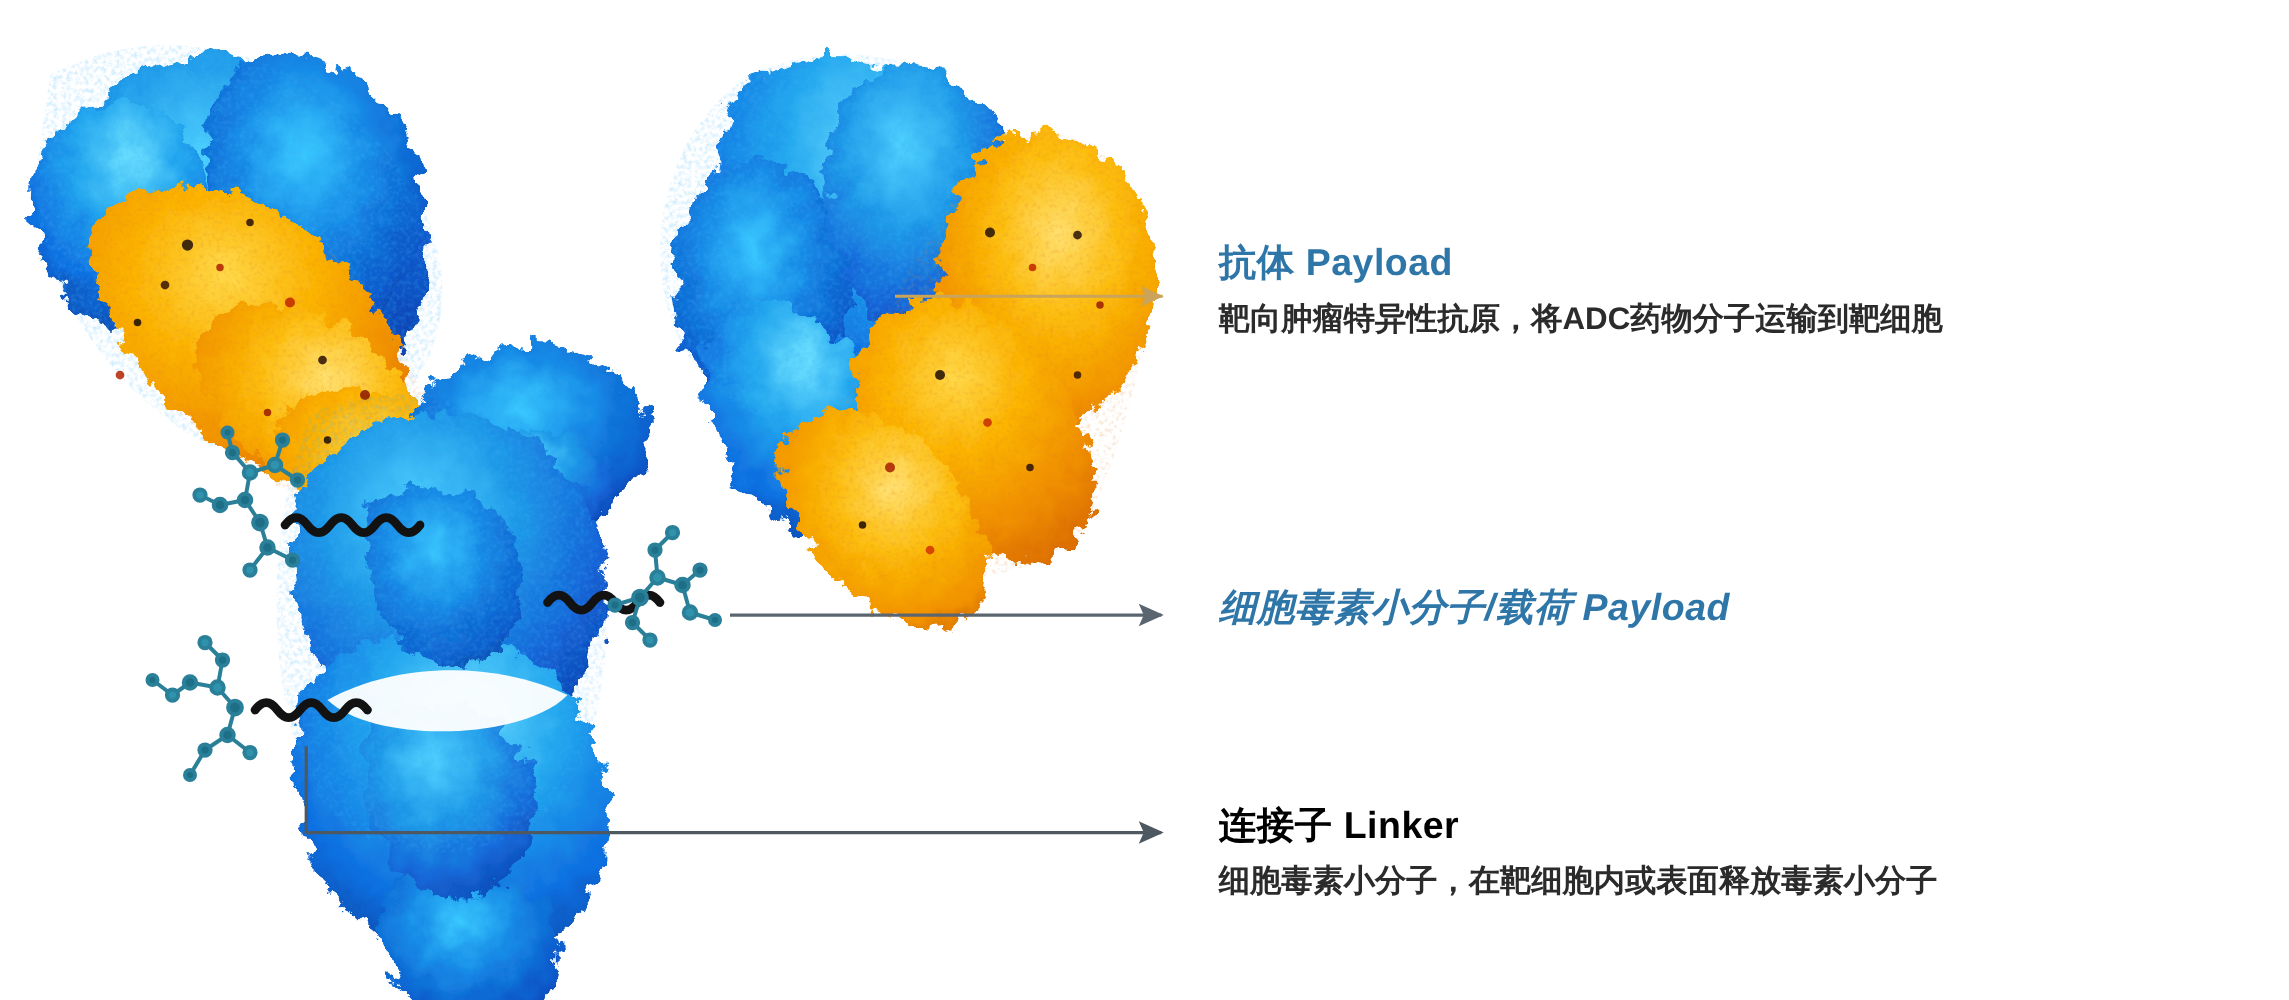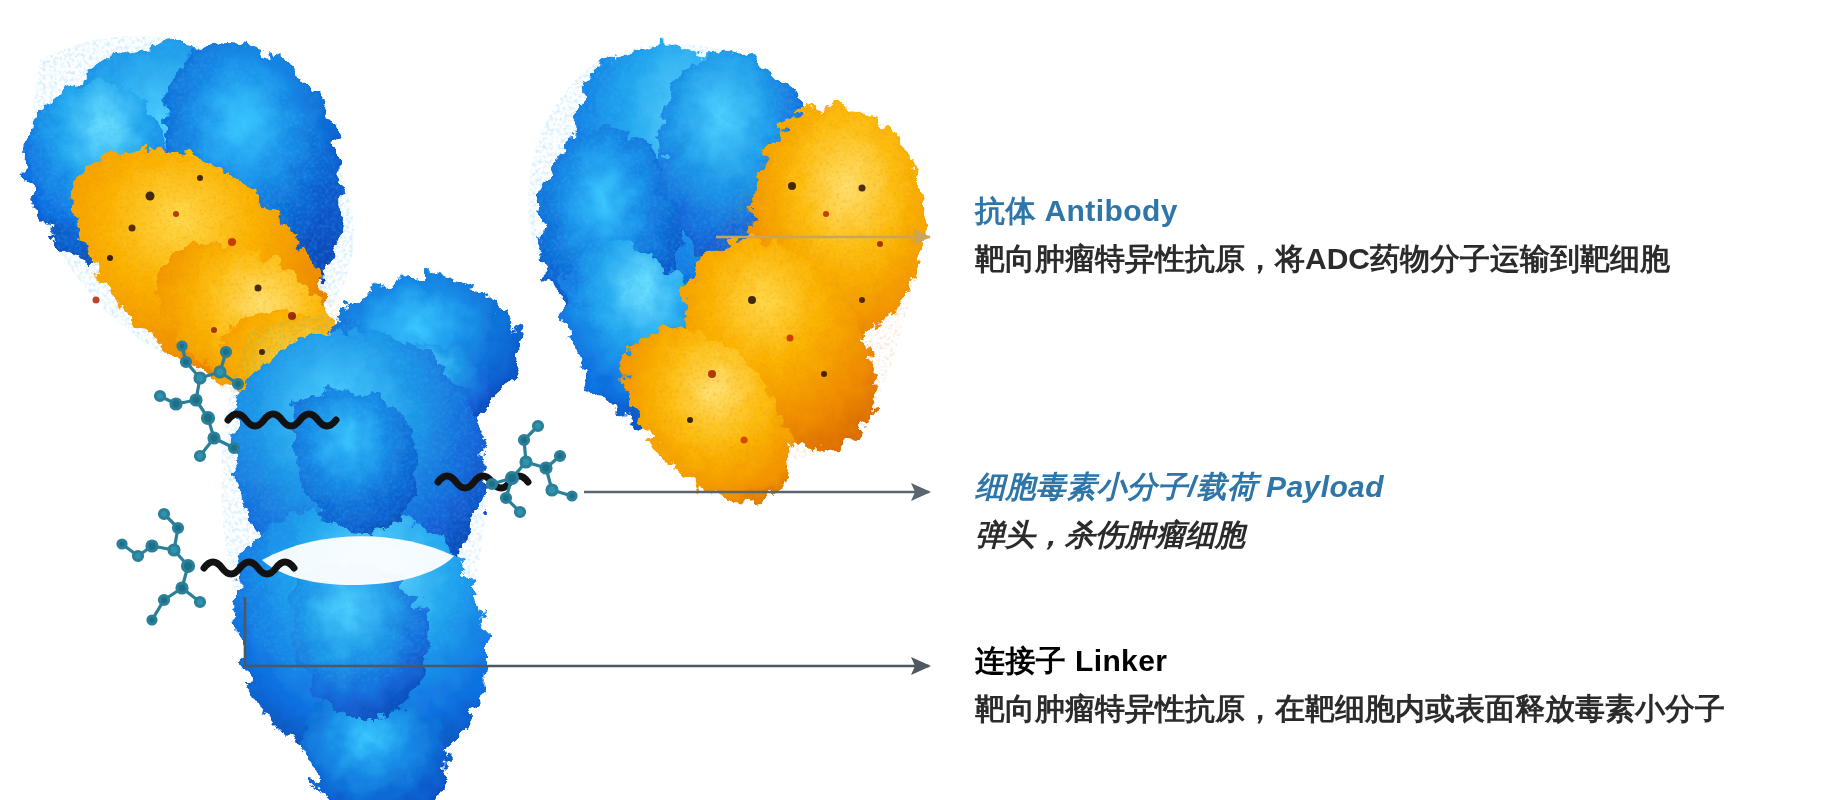--- a/index.html
+++ b/index.html
@@ -20,21 +20,21 @@
 
   .callout { position: absolute; left: 975px; }
   .callout-title {
     font-size: 30px;
     font-weight: 600;
     letter-spacing: 0.4px;
     line-height: 1.25;
     white-space: nowrap;
   }
   .callout-desc {
-    font-size: 30px;
+    font-size: 25px;
     font-weight: 700;
     color: #2b2b2b;
     line-height: 1.35;
     margin-top: 9px;
     white-space: nowrap;
   }
 
   #callout-antibody { top: 192px; }
   #callout-payload  { top: 468px; font-style: italic; }
   #callout-linker   { top: 642px; }
@@ -343,28 +343,27 @@
 
     <g>
       <path d="M245,597 L245,666 L929,666" stroke="#4e5860" stroke-width="2.6" fill="none"></path>
       <path d="M931,666 L911,657 L915,666 L911,675 Z" fill="#4e5860"></path>
     </g>
   </svg>
 
   <div id="callout-layer">
 
     <div class="callout" id="callout-antibody">
-      <div class="callout-title" style="color:#2f76a8;">抗体 Antibody</div>
+      <div class="callout-title" style="color:#2f76a8;">抗体 Payload</div>
       <div class="callout-desc">靶向肿瘤特异性抗原，将ADC药物分子运输到靶细胞</div>
     </div>
 
     <div class="callout" id="callout-payload">
       <div class="callout-title" style="color:#2f76a8;">细胞毒素小分子/载荷 Payload</div>
-      <div class="callout-desc">弹头，杀伤肿瘤细胞</div>
     </div>
 
     <div class="callout" id="callout-linker">
       <div class="callout-title" style="color:#000000;">连接子 Linker</div>
-      <div class="callout-desc">靶向肿瘤特异性抗原，在靶细胞内或表面释放毒素小分子</div>
+      <div class="callout-desc">细胞毒素小分子，在靶细胞内或表面释放毒素小分子</div>
     </div>
 
   </div>
 </div>
 
 </body></html>

